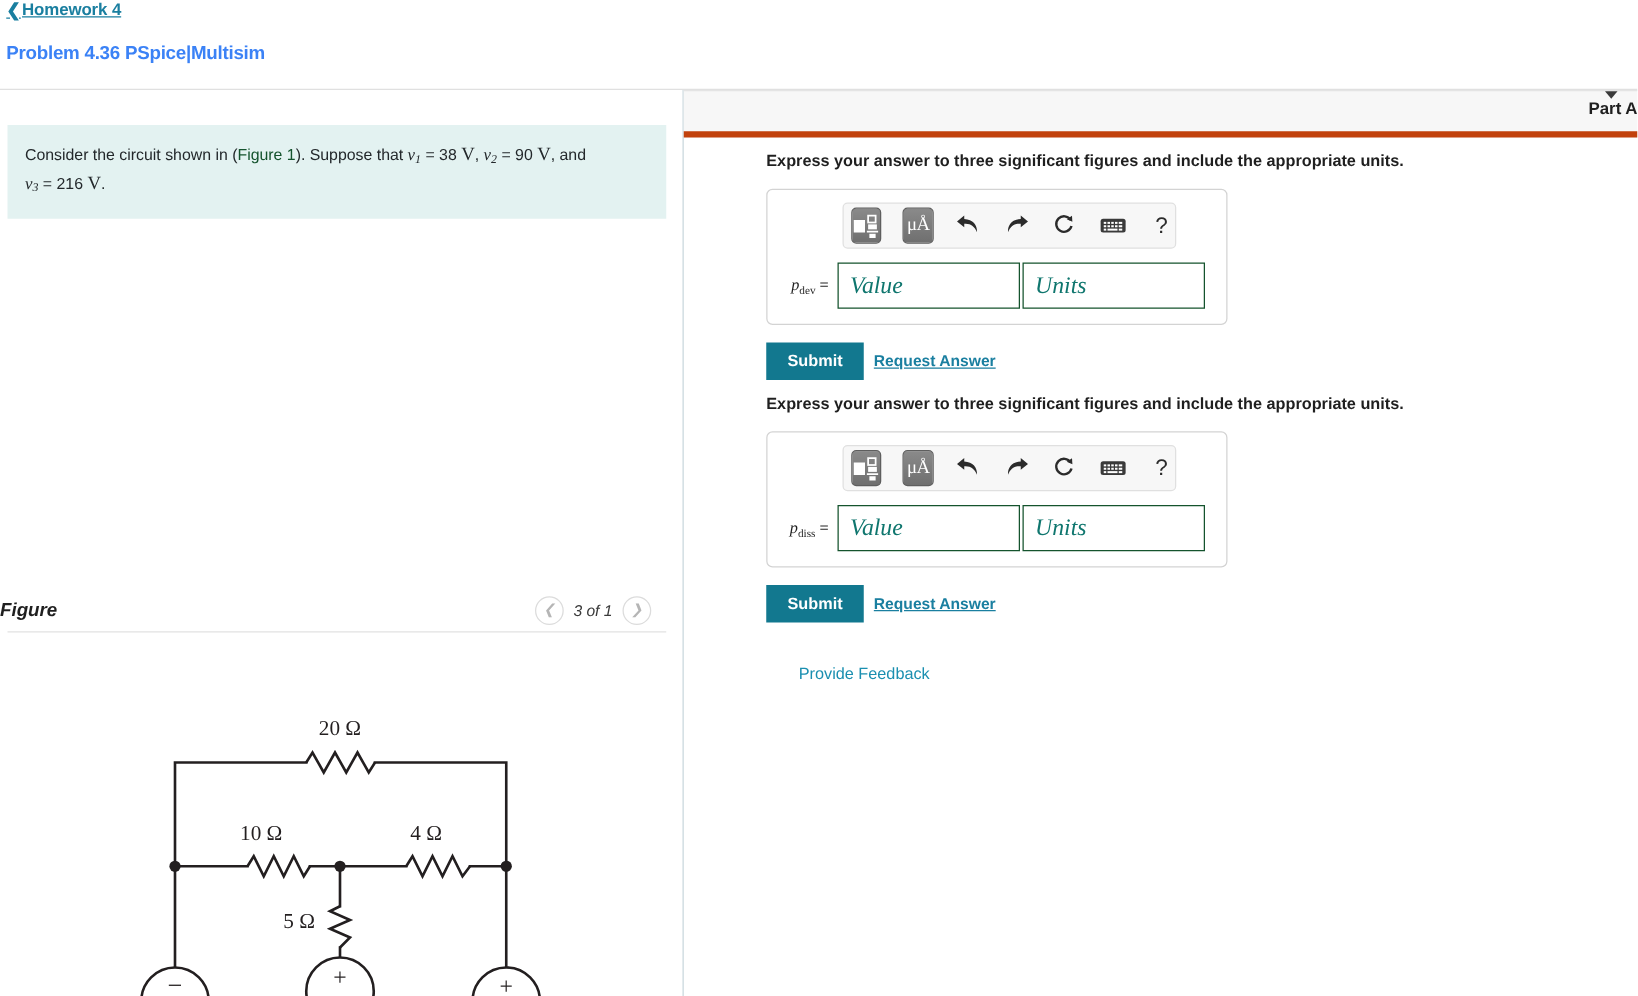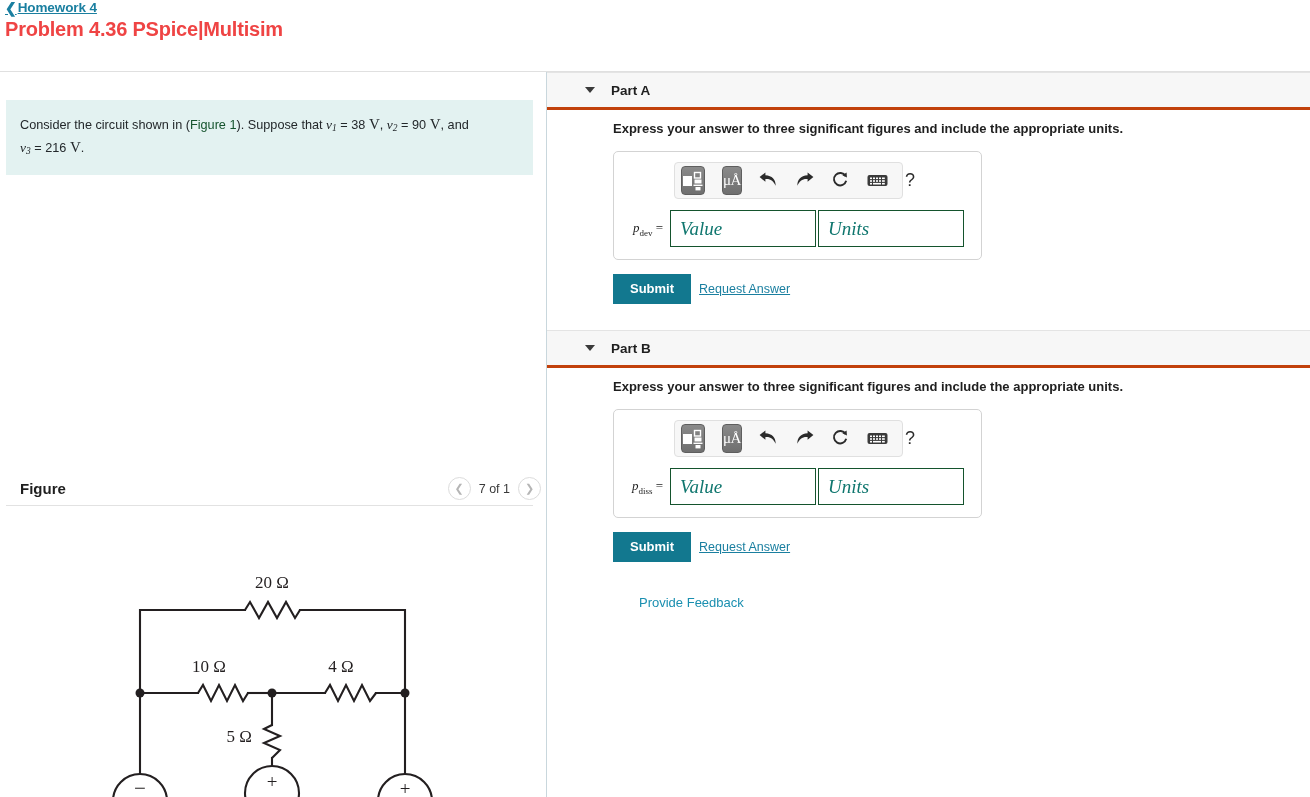--- a/index.html
+++ b/index.html
@@ -18,22 +18,22 @@
     position: absolute; left: 5px; top: 0px;
     font-size: 13.5px; font-weight: bold; color: #1a7fa0;
     letter-spacing: -0.1px;
     display: flex; align-items: center; gap: 0px;
   }
   .breadcrumb .chev {
     font-size: 14px; font-weight: bold; color: #1a7fa0;
     margin-right: 1px; line-height: 1;
   }
   .problem-title {
-    position: absolute; left: 5px; top: 18px;
-    font-size: 20px; font-weight: bold; color: #ef4444;
+    position: absolute; left: 5px; top: 34px;
+    font-size: 15px; font-weight: bold; color: #3b82f6;
     letter-spacing: -0.2px;
   }
   .top-rule {
     position: absolute; left: 0; top: 71px; width: 1310px; height: 1px;
     background: #e0e0e0;
   }
   .v-divider {
     position: absolute; left: 546px; top: 72px; width: 1px; height: 725px;
     background: #c9d7dd;
   }
@@ -47,21 +47,21 @@
     padding: 13px 14px 15px 14px;
     font-size: 12.7px; line-height: 1.55; color: #23282b;
   }
   .prob-banner a { color: #14532d; text-decoration: none; }
   .mvar { font-family: "Liberation Serif", serif; font-style: italic; font-size: 13.5px; }
   .msub { font-size: 9.5px; vertical-align: -0.22em; font-style: italic;
           font-family: "Liberation Serif", serif; }
   .munit { font-family: "Liberation Serif", serif; font-size: 15px; font-style: normal; }
 
   .figure-head {
-    position: absolute; left: 20px; top: 402px; width: 527px; height: 44px;
+    position: absolute; left: 0; top: 402px; width: 527px; height: 44px; font-style: italic;
   }
   .figure-label {
     position: absolute; left: 0; top: 6px;
     font-size: 15px; font-weight: bold; color: #1f1f1f;
   }
   .fig-pager {
     position: absolute; right: 6px; top: 3px;
     display: flex; align-items: center; gap: 8px;
   }
   .pg-btn {
@@ -75,41 +75,41 @@
     position: absolute; left: 6px; top: 433px; width: 527px; height: 1px; background: #e2e2e2;
   }
   .figure-canvas { position: absolute; left: 0px; top: 448px; width: 546px; height: 320px; }
 
   
   .right-col { position: absolute; left: 547px; top: 72px; width: 763px; height: 725px; }
 
   .part-bar {
     position: relative; width: 763px; height: 38px;
     background: #f7f7f7;
-    border-top: 1px solid #e4e4e4; border-bottom: 3px solid #c2410c;
-    display: flex; align-items: center;
+    border-top: 1px solid #e4e4e4; border-bottom: 5px solid #c2410c;
+    display: flex; align-items: flex-end; flex-direction: column;
   }
   .part-caret {
     margin-left: 38px; margin-right: 16px;
     width: 0; height: 0; border-left: 5.5px solid transparent;
     border-right: 5.5px solid transparent; border-top: 6.5px solid #3a3a3a;
   }
   .part-title { font-size: 13.5px; font-weight: bold; color: #1f1f1f; }
 
   .part-body { position: relative; padding-left: 66px; }
   .q-text { font-size: 13px; color: #2a2a2a; margin-top: 16px; }
   .q-bold { font-size: 13px; font-weight: bold; color: #1f1f1f; margin-top: 11px; }
 
   .answer-box {
     margin-top: 15px; width: 369px;
     border: 1px solid #d3d3d3; border-radius: 5px;
     background: #fff; padding: 10px 10px 12px 10px;
   }
   .mini-toolbar {
-    margin-left: 50px; width: 229px; height: 37px;
+    margin-left: 50px; width: 267px; height: 37px;
     border: 1px solid #e0e0e0; border-radius: 4px; background: #f7f7f7;
     display: flex; align-items: center; padding-left: 6px; gap: 17px;
   }
   .tb-btn {
     width: 33px; height: 29px; border-radius: 4px;
     background: linear-gradient(#8a8a8a, #6f6f6f);
     border: 1px solid #5e5e5e;
     display: flex; align-items: center; justify-content: center;
     color: #fff;
   }
@@ -135,21 +135,21 @@
   }
   .ans-value { width: 146px; }
   .ans-units { width: 146px; margin-left: 2px; }
 
   .btn-row { display: flex; align-items: center; margin-top: 14px; gap: 8px; }
   .submit-btn {
     background: #12788f; color: #fff; font-size: 13px; font-weight: bold;
     padding: 8px 17px 9px 17px; border: none; line-height: 1;
   }
   .req-link {
-    color: #1a7fa0; font-size: 12.5px; font-weight: normal;
+    color: #1a7fa0; font-size: 12.5px; font-weight: bold;
     text-decoration: underline;
   }
   .feedback-link {
     display: inline-block; margin-top: 33px; margin-left: 26px;
     color: #1a8fb0; font-size: 13px; text-decoration: none;
   }
 
   svg { display: block; }
 </style>
 </head>
@@ -172,21 +172,21 @@
     <div class="prob-banner">
       <span>Consider the circuit shown in (</span><a href="#">Figure 1</a><span>). Suppose that </span><span class="mvar">v</span><span class="msub">1</span><span> = 38</span>&nbsp;<span class="munit">V</span><span>, </span><span class="mvar">v</span><span class="msub">2</span><span> = 90</span>&nbsp;<span class="munit">V</span><span>, and</span><br><span class="mvar">v</span><span class="msub">3</span><span> = 216</span>&nbsp;<span class="munit">V</span><span>.</span>
     </div>
 
     <div class="figure-head">
       <div class="figure-label">Figure</div>
       <div class="fig-pager">
         <div class="pg-btn">
           <span>❮</span>
         </div>
-        <div class="pg-count">7 of 1</div>
+        <div class="pg-count">3 of 1</div>
         <div class="pg-btn">
           <span>❯</span>
         </div>
       </div>
     </div>
     <div class="figure-rule"></div>
 
     <div class="figure-canvas">
       <svg width="546" height="320" viewBox="0 0 546 320">
 
@@ -334,24 +334,20 @@
           <div class="ans-input ans-units">Units</div>
         </div>
       </div>
 
       <div class="btn-row">
         <button class="submit-btn">Submit</button>
         <a class="req-link" href="#">Request Answer</a>
       </div>
     </div>
 
-    <div class="part-bar" style="margin-top:26px;">
-      <div class="part-caret"></div>
-      <div class="part-title">Part B</div>
-    </div>
     <div class="part-body">
       <div class="q-bold">Express your answer to three significant figures and include the appropriate units.</div>
 
       <div class="answer-box">
         <div class="mini-toolbar">
           <div class="tb-btn">
             <svg width="22" height="20" viewBox="0 0 22 20">
               <rect x="1" y="5" width="9" height="10" fill="#fff"></rect>
               <rect x="12.5" y="1.5" width="6" height="5.5" fill="none" stroke="#fff" stroke-width="1.4"></rect>
               <rect x="12.5" y="8.5" width="7" height="4" fill="#fff"></rect>

